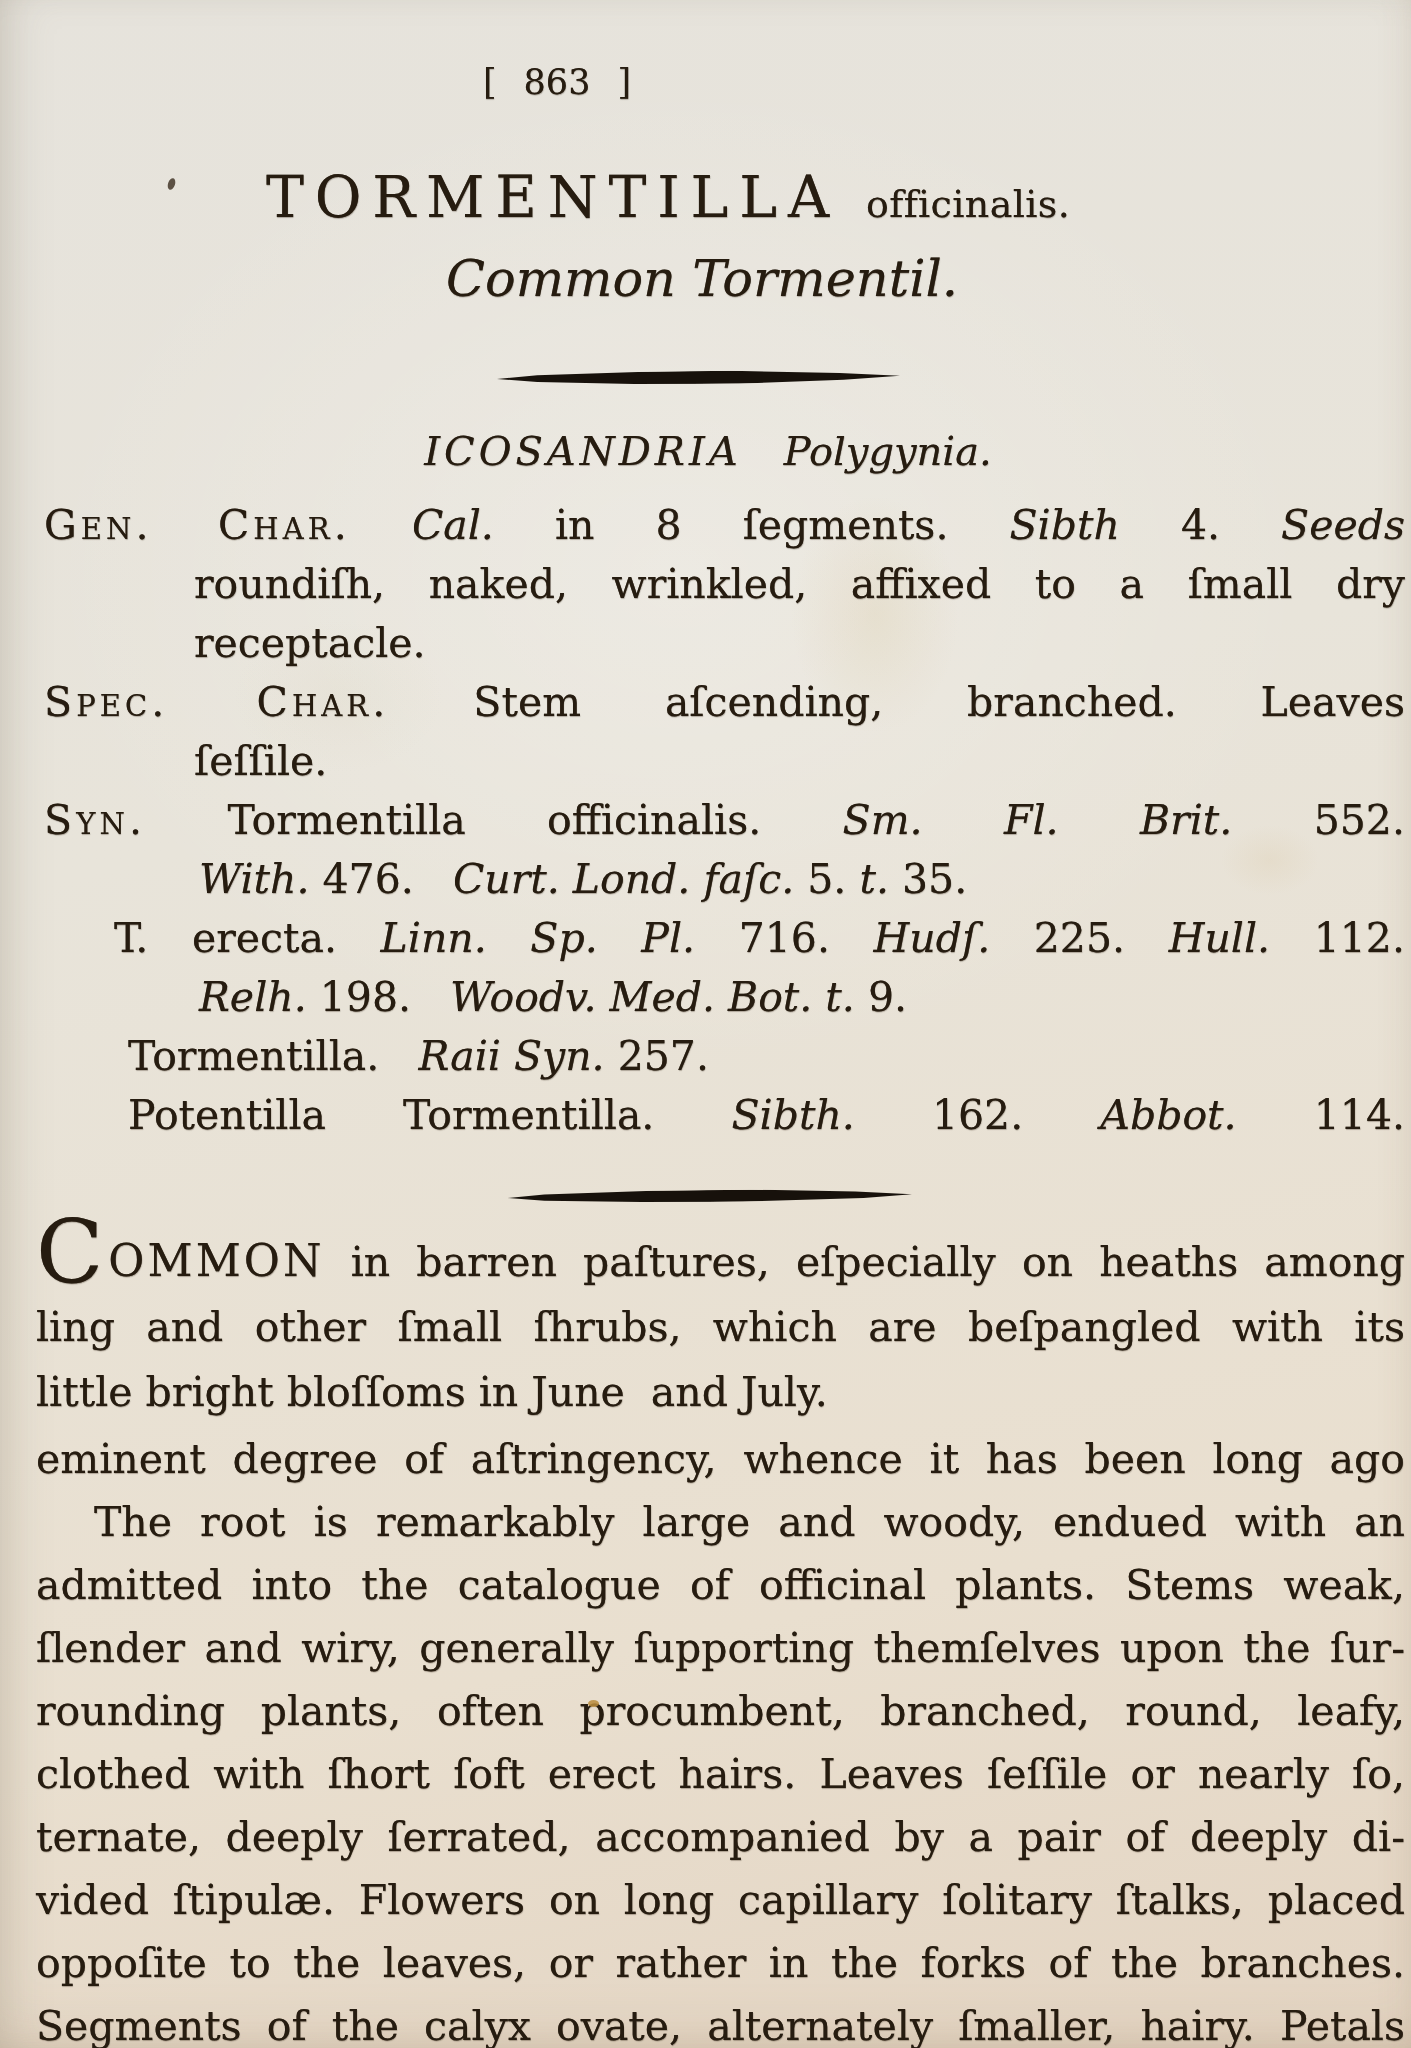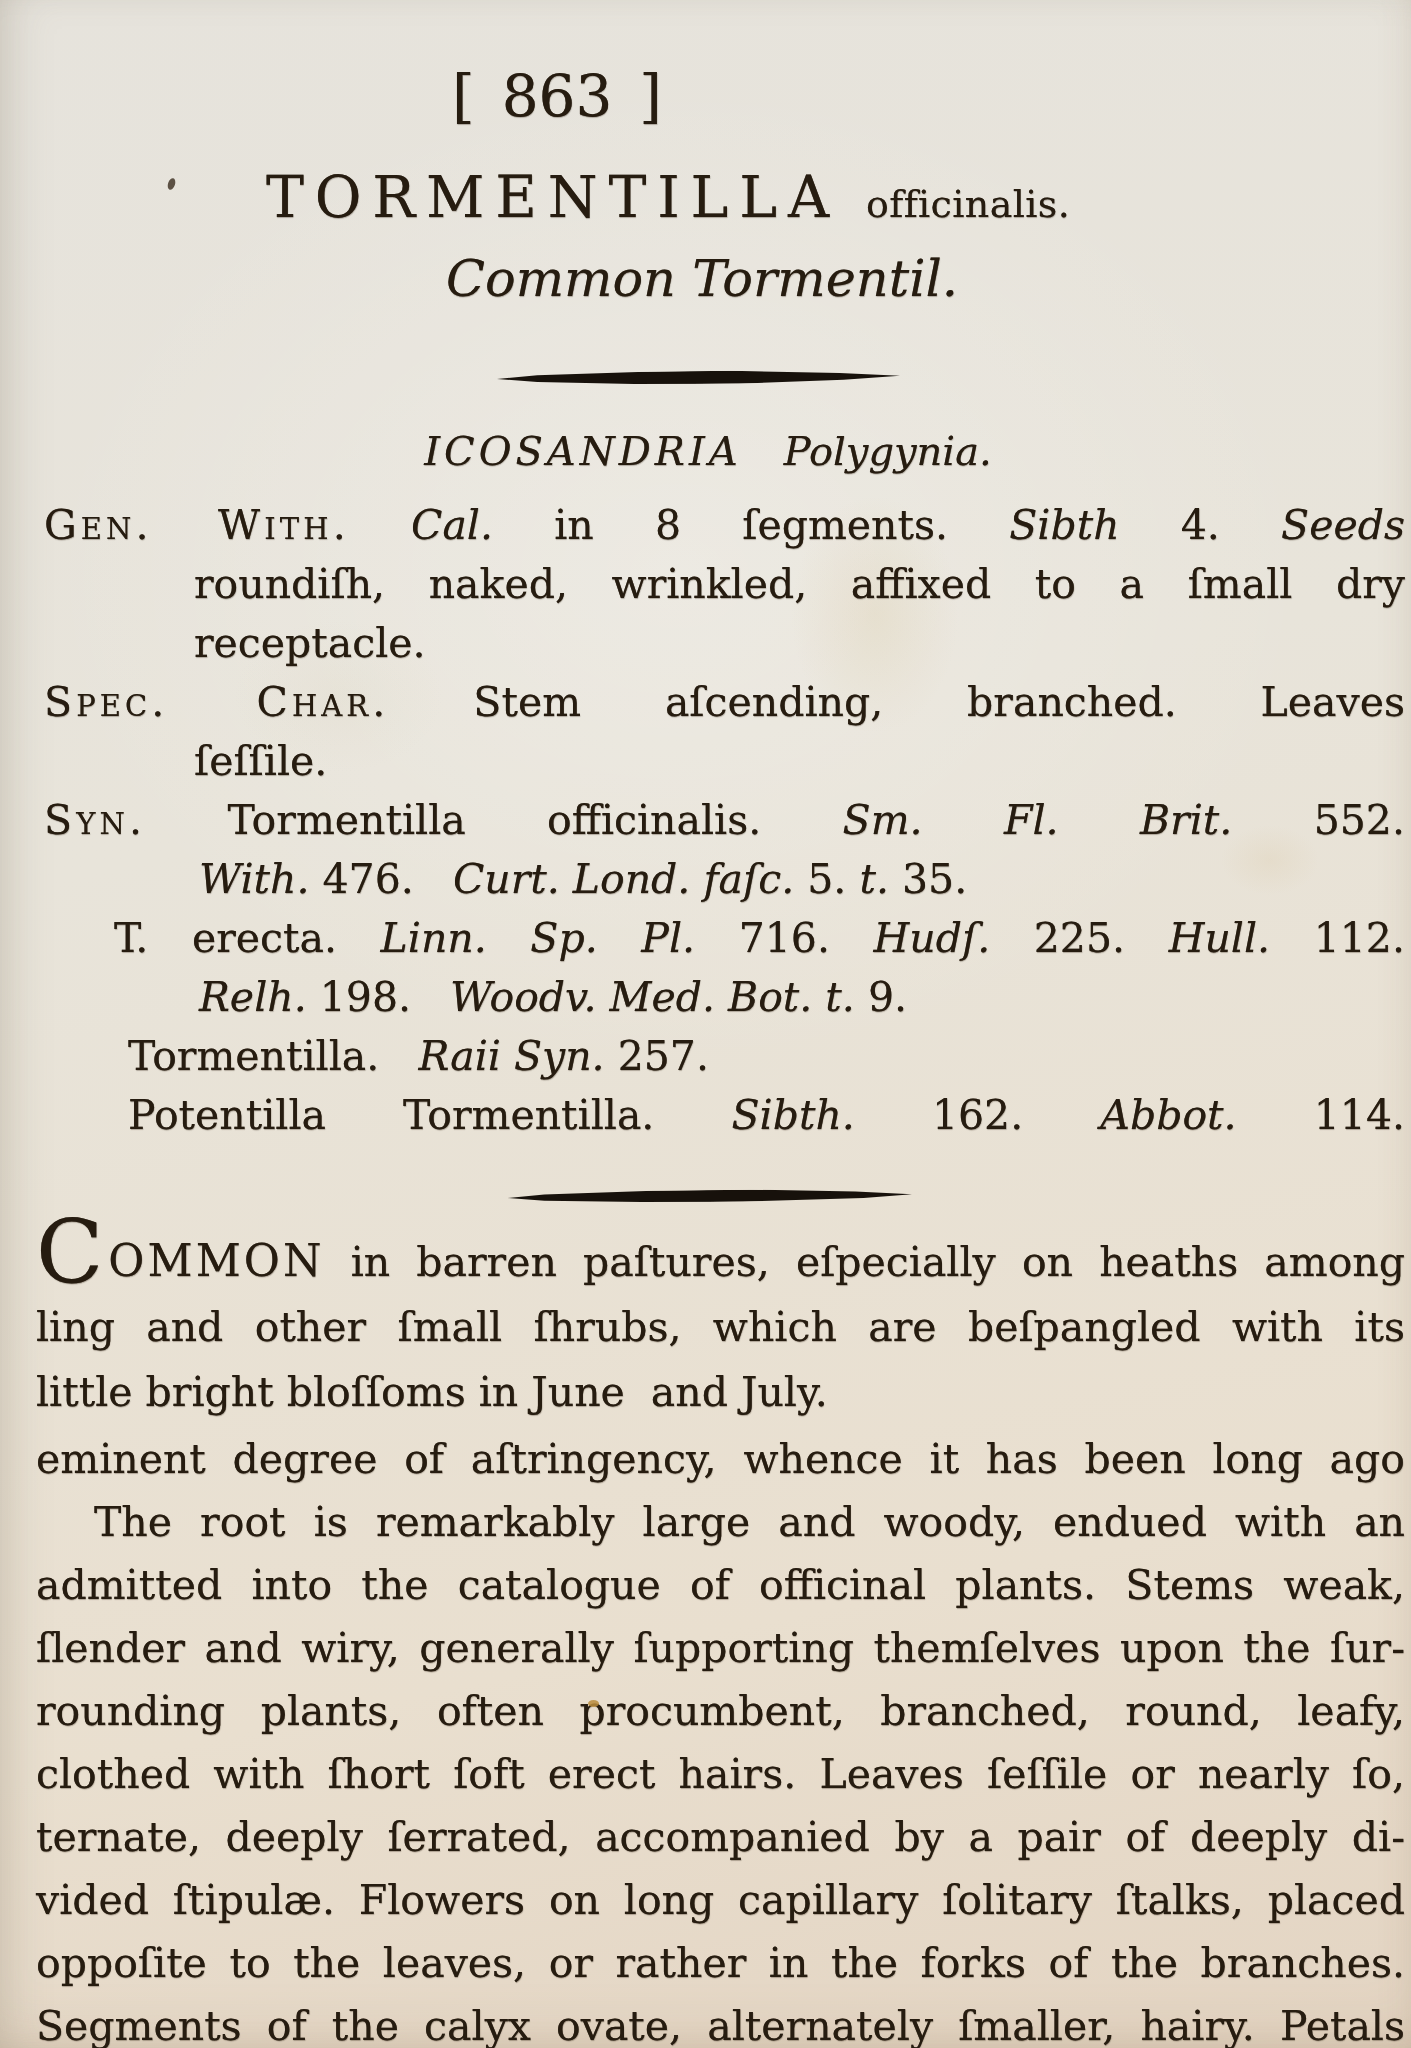--- a/index.html
+++ b/index.html
@@ -19,21 +19,21 @@
     box-shadow: inset 28px 0 50px -26px rgba(120,110,95,.28),
                 inset -18px 0 40px -24px rgba(140,120,95,.18),
                 inset 0 -36px 60px -30px rgba(160,125,90,.20);
   }
   .abs { position:absolute; }
   .line { white-space:pre-wrap; }
   .j { white-space:normal; text-align:justify; text-align-last:justify; }
   .it { font-style:italic; }
   .sc { font-variant:small-caps; letter-spacing:.10em; }
 
-  .folio { top:62px; left:0; width:1114px; text-align:center; font-size:58px; }
+  .folio { top:62px; left:0; width:1114px; text-align:center; font-size:35px; }
   .folio .num { margin:0 27px; }
 
   .titleline { top:164px; left:0; width:1336px; text-align:center; }
   .genus { font-size:57px; letter-spacing:.19em; }
   .species { font-size:38px; margin-left:26px; letter-spacing:.01em; }
 
   .subtitle { top:249px; left:0; width:1404px; text-align:center; font-style:italic; font-size:51px; }
 
   .rule { background:#17110b; }
   .rule1 { left:497px; top:371px; width:403px; height:13px; transform:rotate(-0.4deg);
@@ -79,21 +79,21 @@
   <div class="abs subtitle">Common Tormentil.</div>
 
   <div class="abs rule rule1"></div>
 
   <div class="abs classline">
     <span class="cls">ICOSANDRIA</span><span class="ord">Polygynia.</span>
   </div>
 
   <div class="abs entries">
 
-    <div class="line j"><span class="sc">Gen. With.</span> <span class="it">Cal.</span><span> in 8 ſegments.</span> <span class="it">Sibth</span><span> 4.</span> <span class="it">Seeds</span></div>
+    <div class="line j"><span class="sc">Gen. Char.</span> <span class="it">Cal.</span><span> in 8 ſegments.</span> <span class="it">Sibth</span><span> 4.</span> <span class="it">Seeds</span></div>
     <div class="line j i150">roundiſh, naked,  wrinkled, affixed to a ſmall dry</div>
     <div class="line i150">receptacle.</div>
 
     <div class="line j"><span class="sc">Spec. Char.</span> <span>Stem aſcending, branched.  Leaves</span></div>
     <div class="line i150">ſeſſile.</div>
 
     <div class="line j"><span class="sc">Syn.</span> <span>Tormentilla officinalis.</span> <span class="it">Sm. Fl. Brit.</span><span> 552.</span></div>
     <div class="line i155"><span class="it">With.</span><span> 476.   </span><span class="it">Curt. Lond. faſc.</span><span> 5. </span><span class="it">t.</span><span> 35.</span></div>
     <div class="line j i70"><span>T. erecta.</span> <span class="it">Linn. Sp. Pl.</span><span> 716.</span> <span class="it">Hudſ.</span><span> 225.</span> <span class="it">Hull.</span><span> 112.</span></div>
     <div class="line i155"><span class="it">Relh.</span><span> 198.   </span><span class="it">Woodv. Med. Bot. t.</span><span> 9.</span></div>

